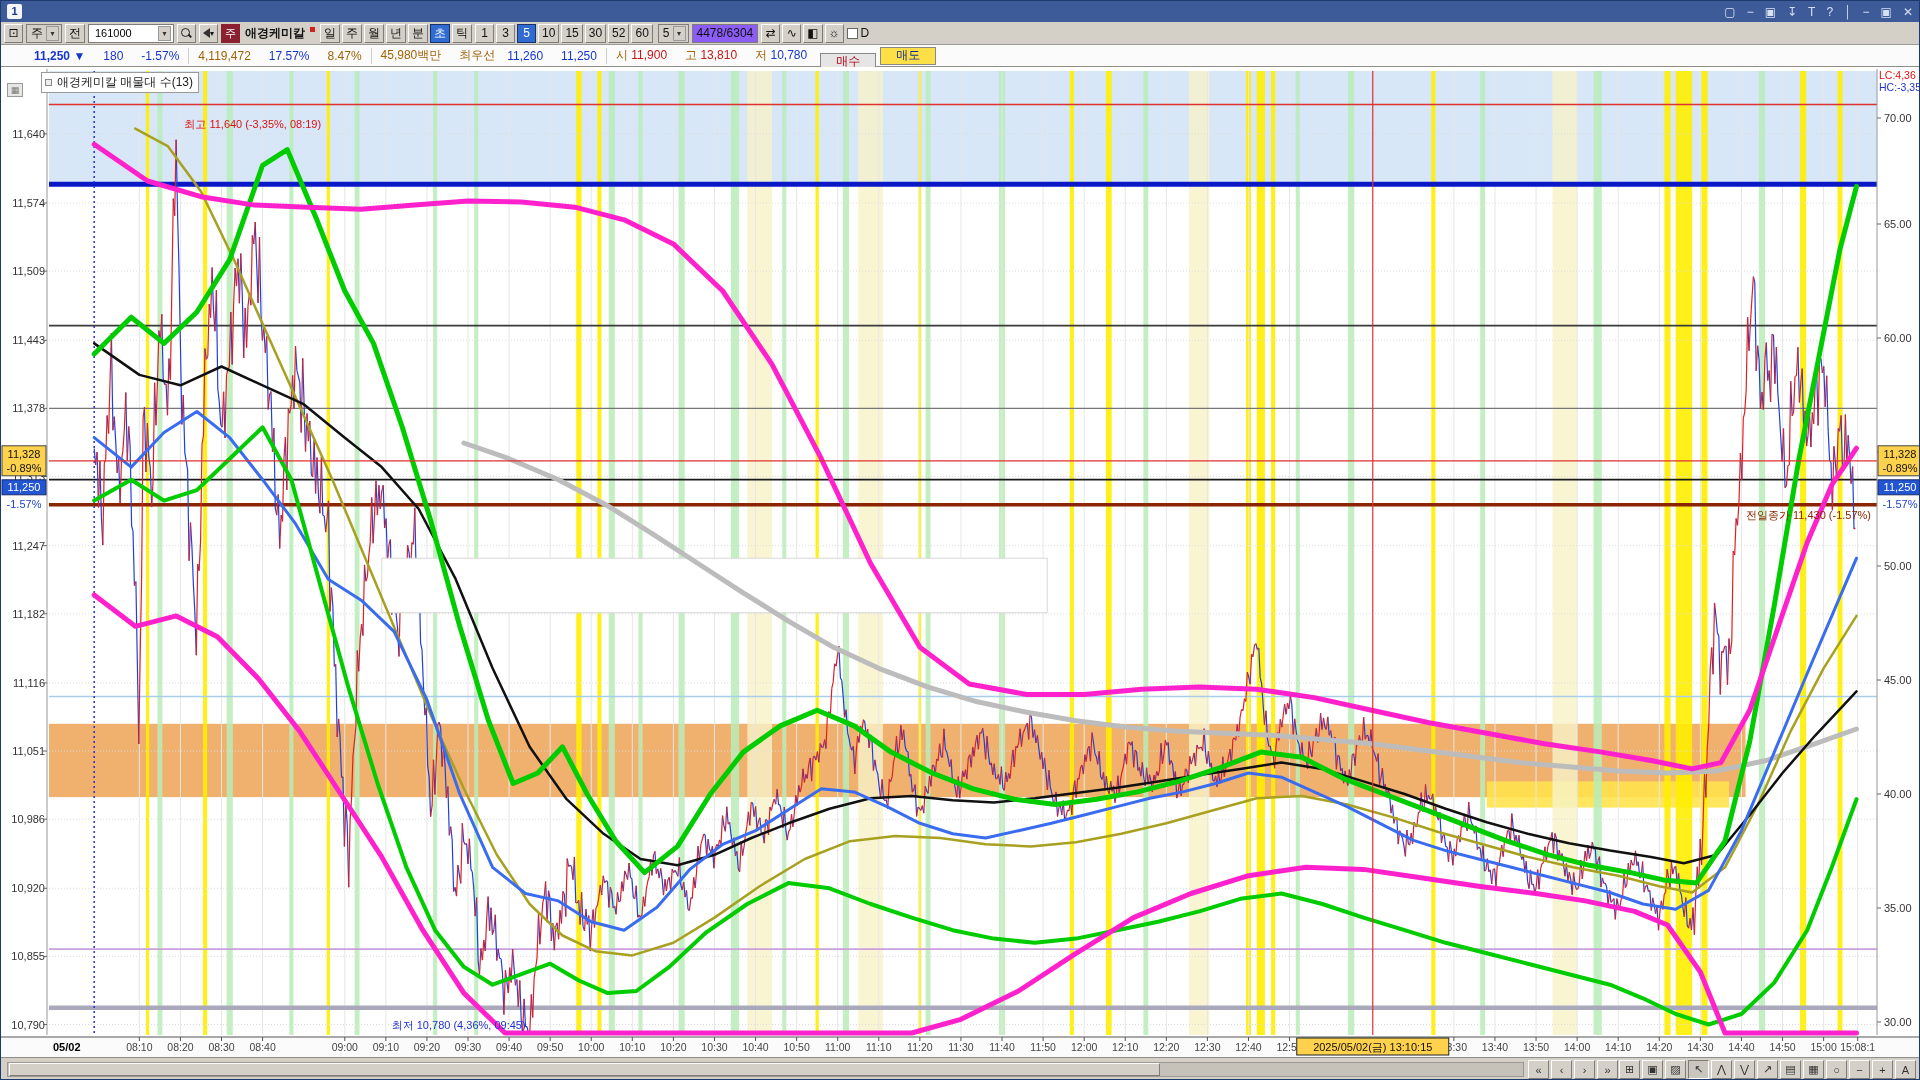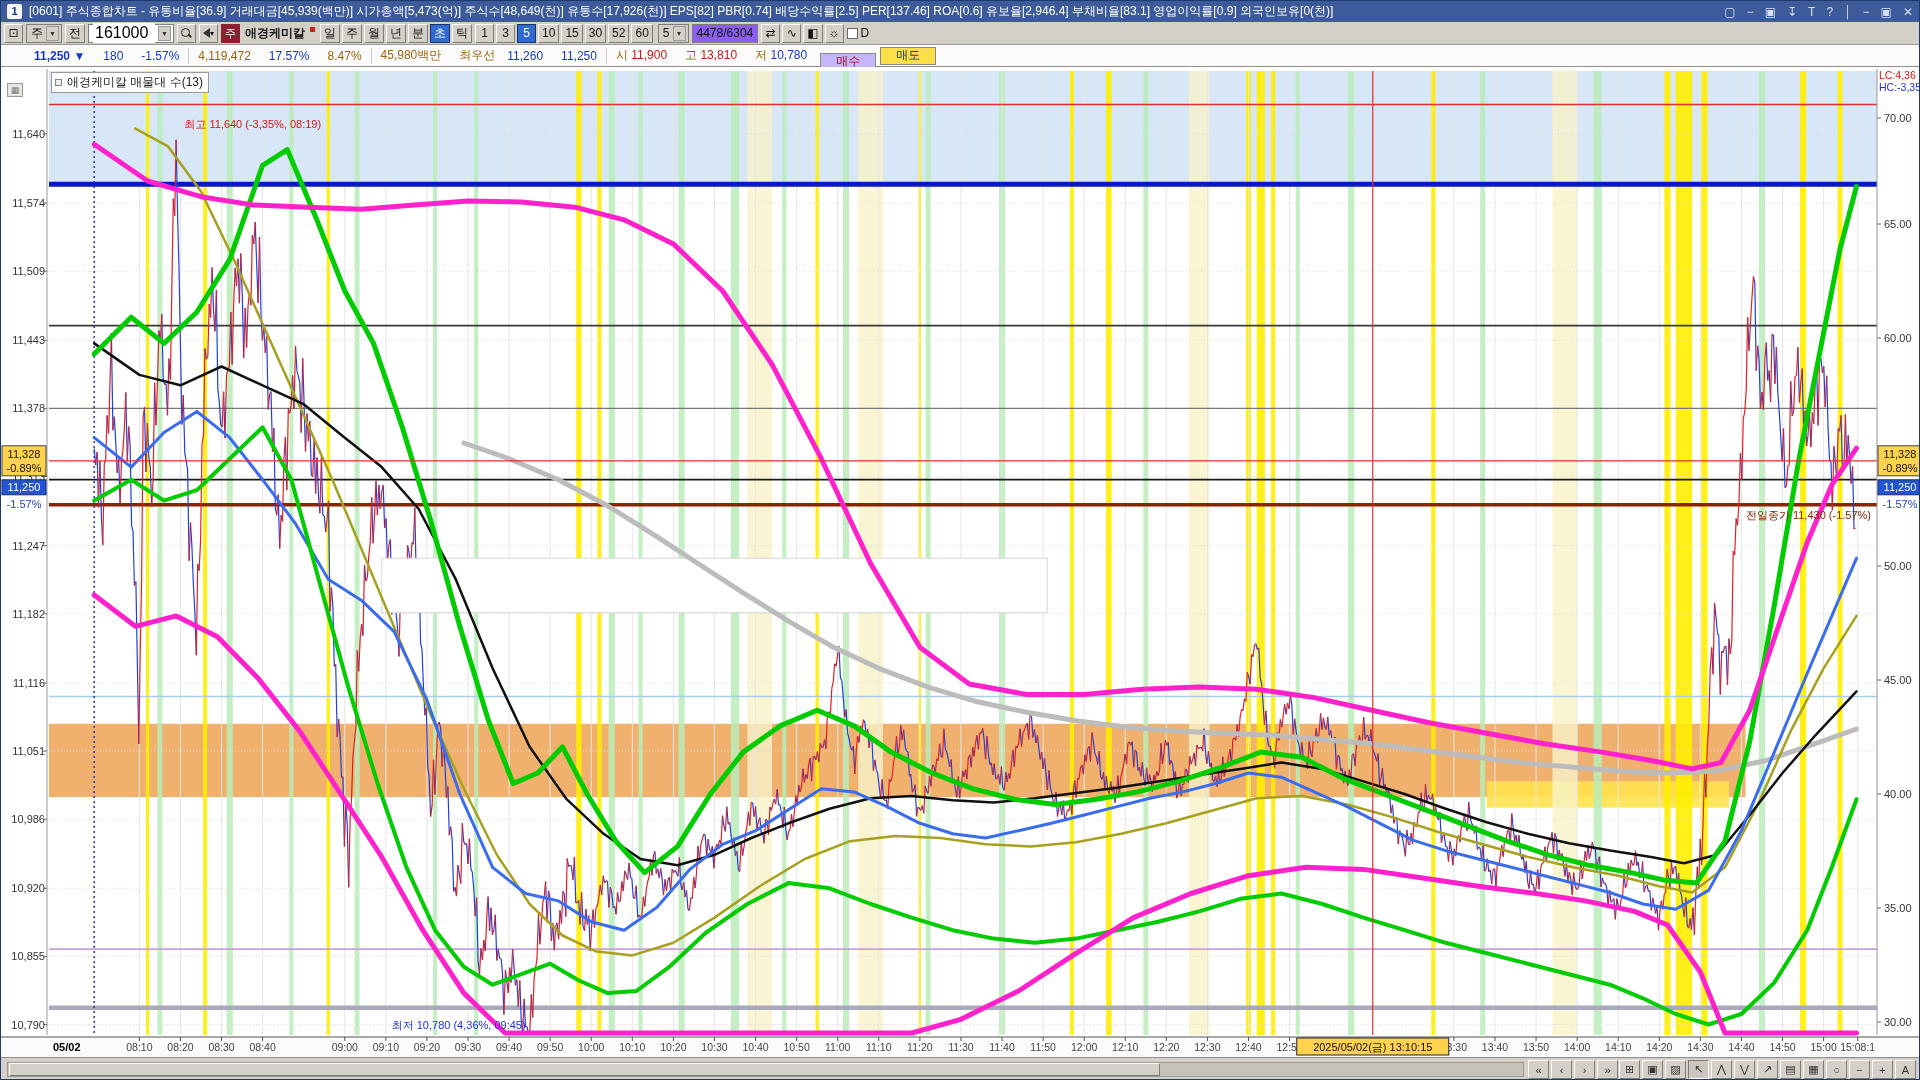--- a/index.html
+++ b/index.html
@@ -17,47 +17,47 @@
   .win-controls span{cursor:default;}
   
   .toolbar{height:23px;background:#d4d0c8;display:flex;align-items:center;padding:1px 3px;gap:3px;
            font-size:12px;border-bottom:1px solid #9c9a94;color:#111;}
   .tbtn{border:1px solid;border-color:#fdfdfd #7e7c78 #7e7c78 #fdfdfd;background:#d4d0c8;height:19px;
         min-width:19px;padding:0 3px;display:inline-flex;align-items:center;justify-content:center;white-space:nowrap;}
   .tbtn.sel{background:#2f6bd0;color:#fff;border-color:#18336b;}
   .combo{background:#fff;border:1px solid #7e7c78;height:19px;display:inline-flex;align-items:center;
          padding:0 2px 0 4px;gap:3px;}
   .combo .arr{background:#d4d0c8;border:1px solid #999;font-size:8px;line-height:13px;width:13px;text-align:center;color:#333;}
-  .code-input{width:62px;border:none;font-size:16px;font-family:inherit;outline:none;}
+  .code-input{width:62px;border:none;font-size:11px;font-family:inherit;outline:none;}
   .stock-badge{background:#8b2030;color:#fff;width:19px;height:19px;display:inline-flex;align-items:center;
                justify-content:center;font-size:11px;}
   .stock-name{font-weight:bold;padding:0 2px;white-space:nowrap;}
   .red-tick{width:5px;height:5px;background:#d02020;margin:-8px 2px 0 0;}
   .grp{display:inline-flex;gap:2px;align-items:center;}
   .counter-box{background:#8b5cf6;border:1px solid #7e7c78;height:19px;padding:0 4px;display:inline-flex;align-items:center;}
   .magnifier{position:relative;width:11px;height:11px;}
   .magnifier::before{content:"";position:absolute;left:0;top:0;width:7px;height:7px;border:1.5px solid #222;border-radius:50%;}
   .magnifier::after{content:"";position:absolute;left:7px;top:7px;width:4px;height:1.5px;background:#222;transform:rotate(45deg);}
   .speaker{width:0;height:0;border-top:5px solid transparent;border-bottom:5px solid transparent;border-right:7px solid #333;}
   .chk{width:11px;height:11px;background:#fff;border:1px solid #666;display:inline-block;}
   
   .inforow{height:22px;background:#fbfbfb;border-bottom:1px solid #8f8d88;display:flex;align-items:center;
            font-size:12px;padding:8px 4px;}
   .cell{padding:0 9px;white-space:nowrap;}
   .sep{border-left:1px solid #cfcdc8;height:16px;}
   .c-blue{color:#1636cc;} .c-red{color:#cc1414;} .c-blk{color:#a16207;}
   .bold{font-weight:bold;}
   .trade-btn{width:56px;height:18px;font-size:12px;display:inline-flex;align-items:center;justify-content:center;
              border:1px solid #8a8884;margin-left:4px;}
-  .buy{background:#c4b5fd;color:#b00010;margin-top:12px;}
+  .buy{background:#e5e5e5;color:#b00010;margin-top:12px;}
   .sell{background:#fde047;color:#102a90;}
   
   .chart-area{position:relative;height:990px;background:#fff;}
   .chart-area svg{position:absolute;left:0;top:0;}
-  .ind-label{position:absolute;left:50px;top:5px;background:#fff;border:1px solid #9a9a9a;font-size:12px;
+  .ind-label{position:absolute;left:40px;top:5px;background:#fff;border:1px solid #9a9a9a;font-size:12px;
              padding:1px 5px 1px 3px;display:flex;gap:5px;align-items:center;z-index:5;color:#222;}
   .ind-bullet{width:7px;height:7px;border:1px solid #888;background:#eee;display:inline-block;}
   .corner-icon{position:absolute;left:6px;top:16px;z-index:5;width:16px;height:14px;background:#e8e6e2;
                border:1px solid #9a9a9a;color:#777;font-size:9px;line-height:12px;text-align:center;}
   
   .bottombar{height:24px;background:#d4d0c8;border-top:1px solid #8f8d88;display:flex;align-items:center;padding:0 3px;gap:1px;}
   .scroll-track{flex:1;height:15px;background:#c6c2ba;border:1px solid #9a9890;position:relative;margin:0 3px;}
   .scroll-thumb{position:absolute;left:1px;top:0;bottom:0;width:76%;background:#d4d0c8;
                 border:1px solid;border-color:#fdfdfd #7e7c78 #7e7c78 #fdfdfd;}
   .bbtn{border:1px solid;border-color:#fdfdfd #7e7c78 #7e7c78 #fdfdfd;background:#d4d0c8;width:21px;height:19px;
@@ -65,21 +65,20 @@
   .bbtn.pressed{border-color:#7e7c78 #fdfdfd #fdfdfd #7e7c78;background:#cac6be;}
   text{font-family:"Liberation Sans","DejaVu Sans",sans-serif;}
 </style>
 </head>
 <body>
 
 <div class="app">
 
   <div class="titlebar">
     <span class="title-icon">1</span>
-    <span class="title-text">[0601] 주식종합차트 - 유통비율[36.9] 거래대금[45,939(백만)] 시가총액[5,473(억)] 주식수[48,649(천)] 유통수[17,926(천)] EPS[82] PBR[0.74] 배당수익률[2.5] PER[137.46] ROA[0.6] 유보율[2,946.4] 부채비율[83.1] 영업이익률[0.9] 외국인보유[0(천)]</span>
     <span class="win-controls" id="win-controls">
         <span>▢</span>
         <span>−</span>
         <span>▣</span>
         <span>↧</span>
         <span>T</span>
         <span>?</span>
         <span>│</span>
         <span>−</span>
         <span>▣</span>

